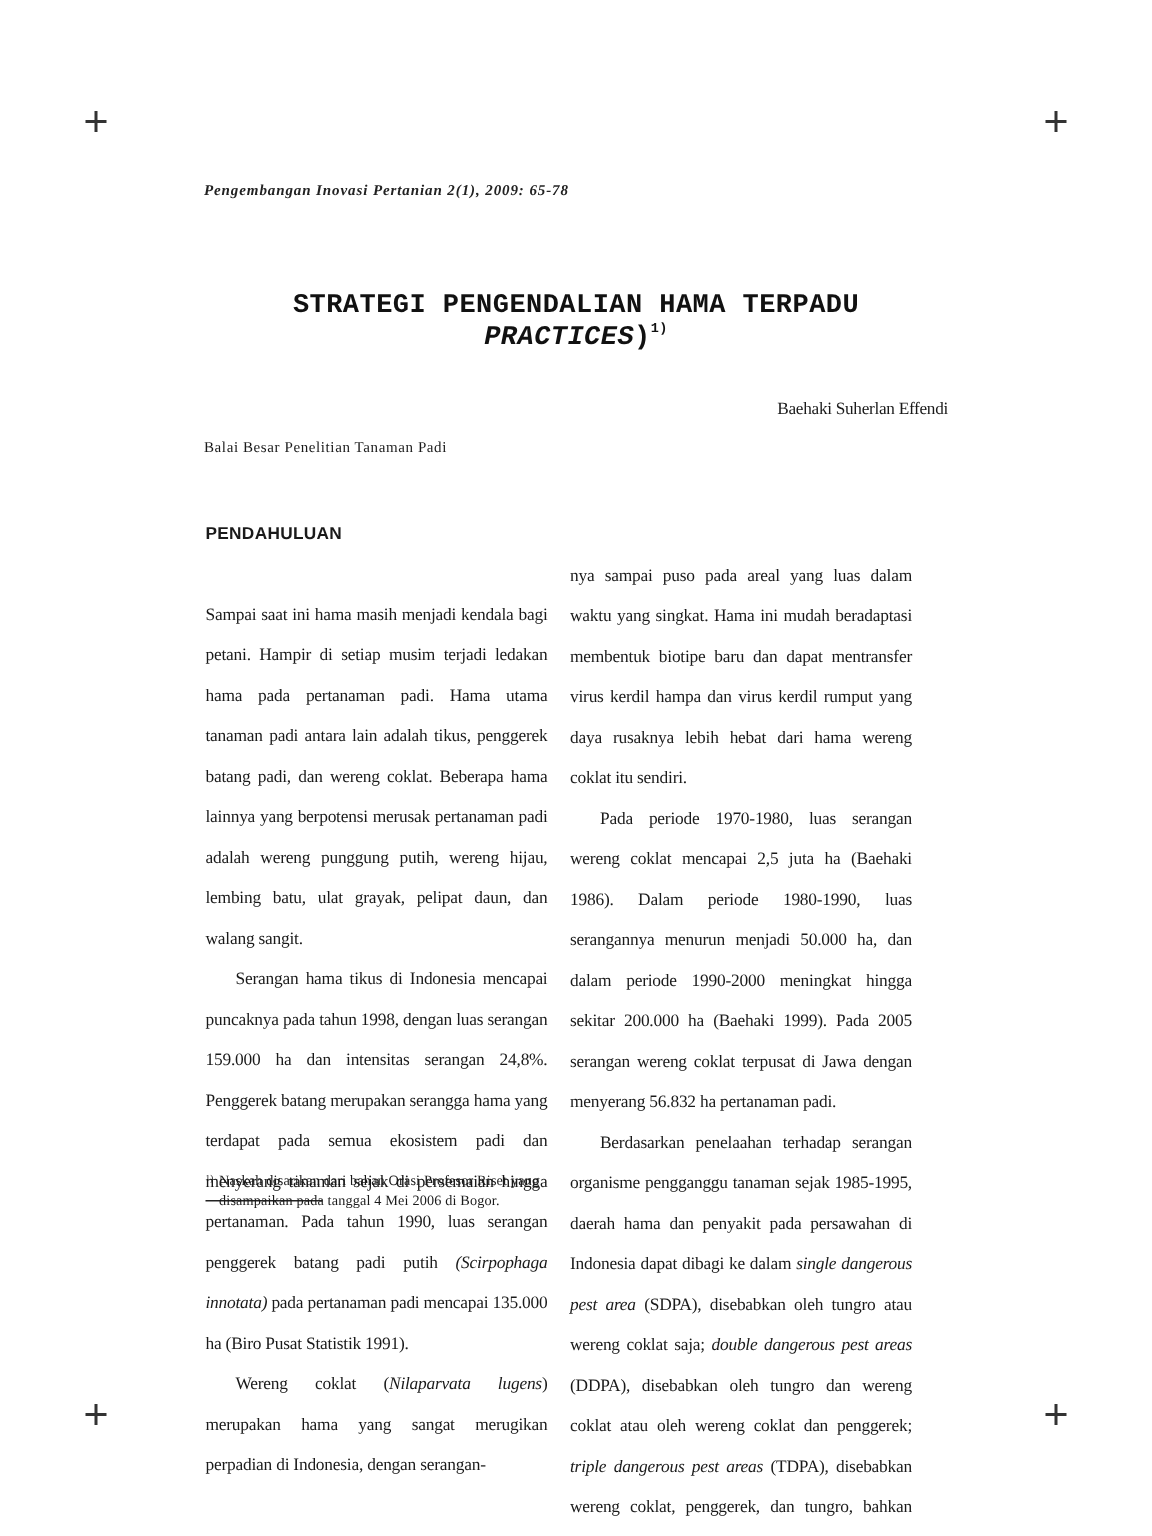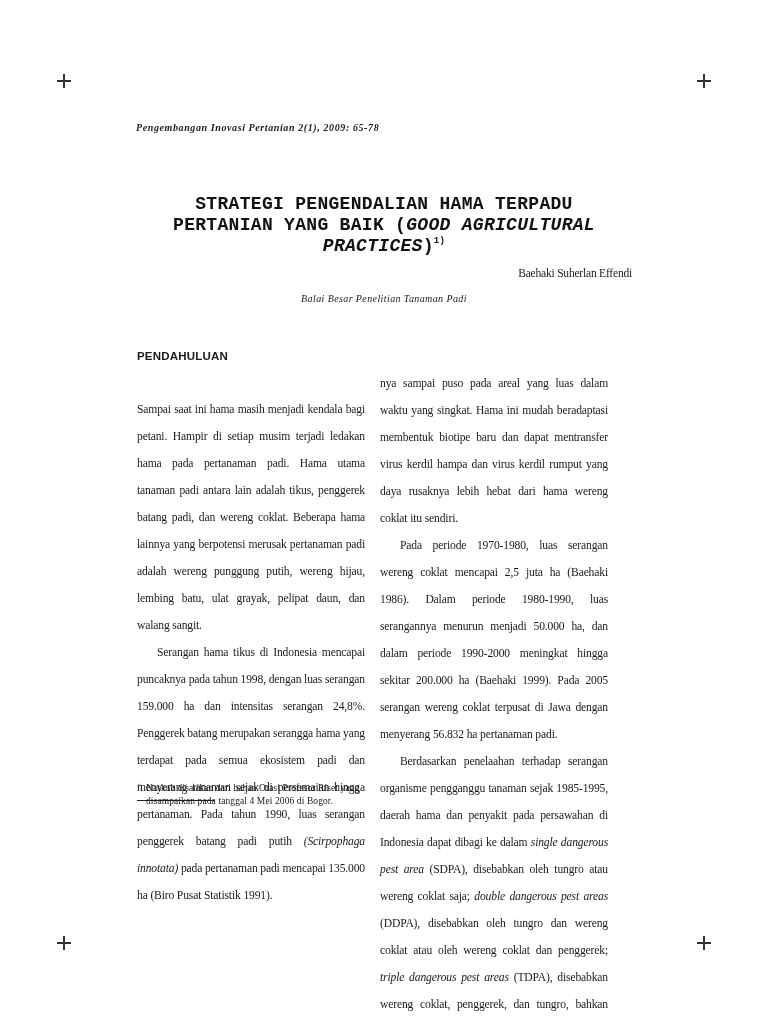--- a/index.html
+++ b/index.html
@@ -62,22 +62,20 @@
       top: 267px;
       text-align: right;
       font-size: 11.5px;
       letter-spacing: -0.2px;
     }
     .affil {
       position: absolute;
       left: 136px;
       width: 496px;
       top: 291px;
-      text-align: center;
-      font-style: italic;
       font-size: 10px;
       line-height: 15px;
       letter-spacing: 0.4px;
     }
 
     .col {
       position: absolute;
       width: 228px;
       font-size: 11.6px;
       line-height: 27px;
@@ -133,35 +131,35 @@
 
 <div class="crop" style="left:57px; top:74px;"></div>
 <div class="crop" style="left:697px; top:74px;"></div>
 <div class="crop" style="left:57px; top:936px;"></div>
 <div class="crop" style="left:697px; top:936px;"></div>
 
 <div class="running-head">Pengembangan Inovasi Pertanian 2(1), 2009: 65-78</div>
 
 <div class="title">
   <div>STRATEGI PENGENDALIAN HAMA TERPADU</div>
-  <div><span>PERTANIAN YANG BAIK (</span><span class="it">GOOD AGRICULTURAL</span></div>
   <div><span class="it">PRACTICES</span><span>)</span><sup>1)</sup></div>
 </div>
 
 <div class="author">Baehaki Suherlan Effendi</div>
 
 <div class="affil">
   <div>Balai Besar Penelitian Tanaman Padi</div>
 </div>
 
 <div class="section-heading">PENDAHULUAN</div>
 
 <div class="col left">
   <p>Sampai saat ini hama masih menjadi kendala bagi petani. Hampir di setiap musim terjadi ledakan hama pada pertanaman padi. Hama utama tanaman padi antara lain adalah tikus, penggerek batang padi, dan wereng coklat. Beberapa hama lainnya yang berpotensi merusak pertanaman padi adalah wereng punggung putih, wereng hijau, lembing batu, ulat grayak, pelipat daun, dan walang sangit.</p>
   <p class="indent"><span>Serangan hama tikus di Indonesia mencapai puncaknya pada tahun 1998, dengan luas serangan 159.000 ha dan intensitas serangan 24,8%. Penggerek batang merupakan serangga hama yang terdapat pada semua ekosistem padi dan menyerang tanaman sejak di persemaian hingga pertanaman. Pada tahun 1990, luas serangan penggerek batang padi putih </span><span class="it">(Scirpophaga innotata)</span><span> pada pertanaman padi mencapai 135.000 ha (Biro Pusat Statistik 1991).</span></p>
+  <p class="indent"><span>Wereng coklat (</span><span class="it">Nilaparvata lugens</span><span>) merupakan hama yang sangat merugikan perpadian di Indonesia, dengan serangan-</span></p>
 </div>
 
 <div class="footnote-rule"></div>
 <div class="footnote">
   <span class="marker">1)</span>
   <span>Naskah disarikan dari bahan Orasi Profesor Riset yang disampaikan pada tanggal 4 Mei 2006 di Bogor.</span>
 </div>
 
 <div class="col right">
   <p>nya sampai puso pada areal yang luas dalam waktu yang singkat. Hama ini mudah beradaptasi membentuk biotipe baru dan dapat mentransfer virus kerdil hampa dan virus kerdil rumput yang daya rusaknya lebih hebat dari hama wereng coklat itu sendiri.</p>

